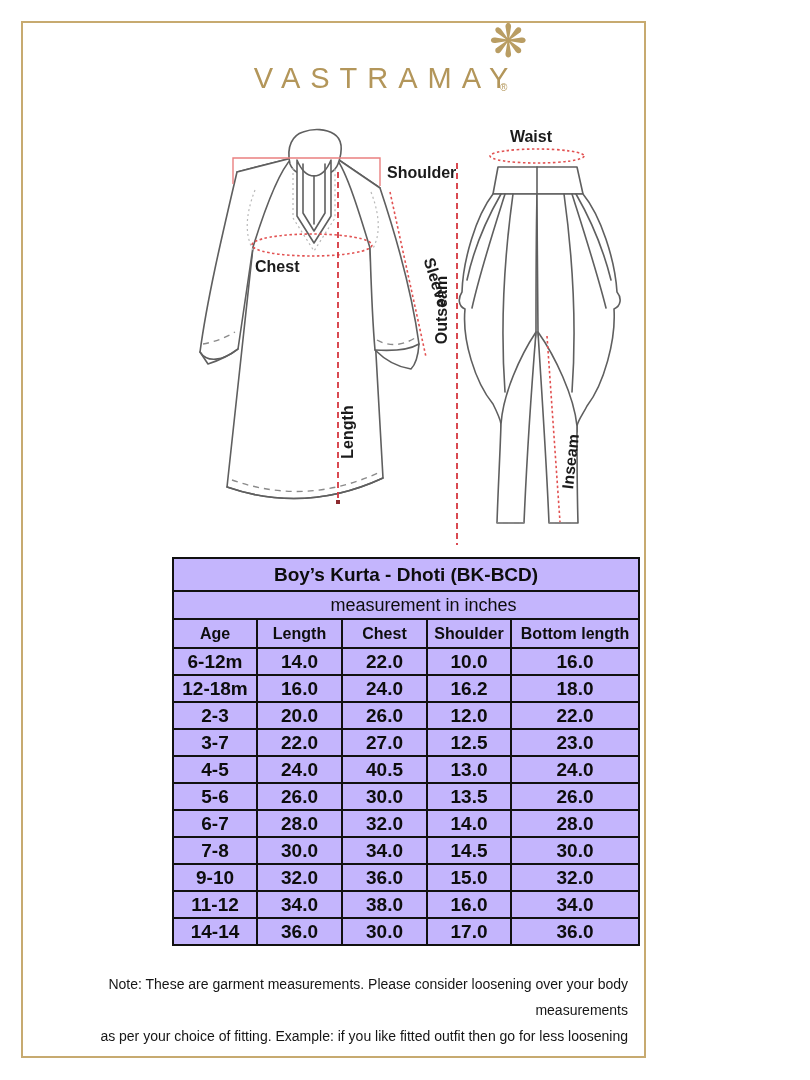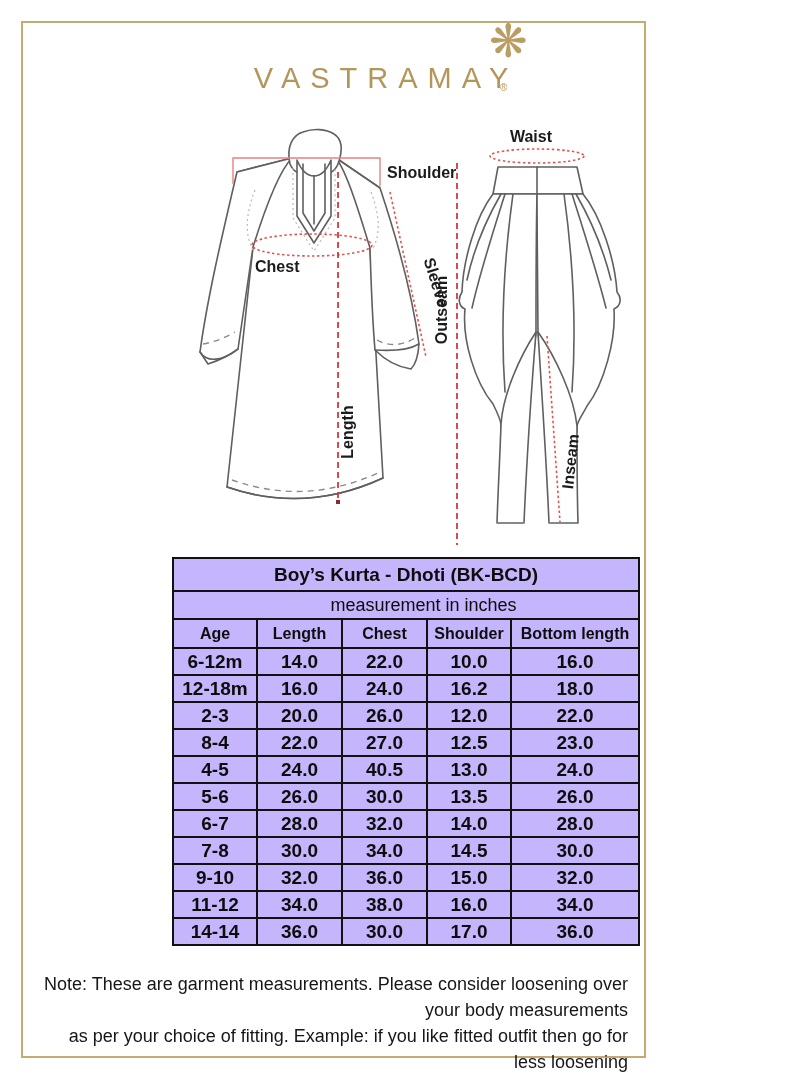--- a/index.html
+++ b/index.html
@@ -39,21 +39,21 @@
     border-collapse:collapse;table-layout:fixed;background:#c4b5fd;color:#0d0d0d;
   }
   .size-table th,.size-table td{border:2px solid #111;text-align:center;padding:0;}
   .size-table .t-title{font-size:19px;font-weight:700;height:31px;}
   .size-table .t-sub{font-size:18px;font-weight:500;height:26px;padding-left:35px;}
   .size-table thead tr.cols th{font-size:16px;font-weight:700;height:27px;}
   .size-table tbody td{font-size:19px;font-weight:700;height:25px;}
   
   .note{
     position:absolute;left:35px;right:40px;top:971px;
-    text-align:right;font-size:18px;line-height:26px;color:#161616;
+    text-align:right;font-size:14px;line-height:26px;color:#161616;
   }
 </style>
 </head>
 <body>
 
 <div class="page">
   <div class="frame"></div>
 
   <div class="logo-text">VASTRAMAY</div>
   <div class="logo-orn">❋</div>
@@ -172,21 +172,21 @@
           <td>18.0</td>
         </tr>
         <tr>
           <td>2-3</td>
           <td>20.0</td>
           <td>26.0</td>
           <td>12.0</td>
           <td>22.0</td>
         </tr>
         <tr>
-          <td>8-4</td>
+          <td>3-7</td>
           <td>22.0</td>
           <td>27.0</td>
           <td>12.5</td>
           <td>23.0</td>
         </tr>
         <tr>
           <td>4-5</td>
           <td>24.0</td>
           <td>40.5</td>
           <td>13.0</td>

